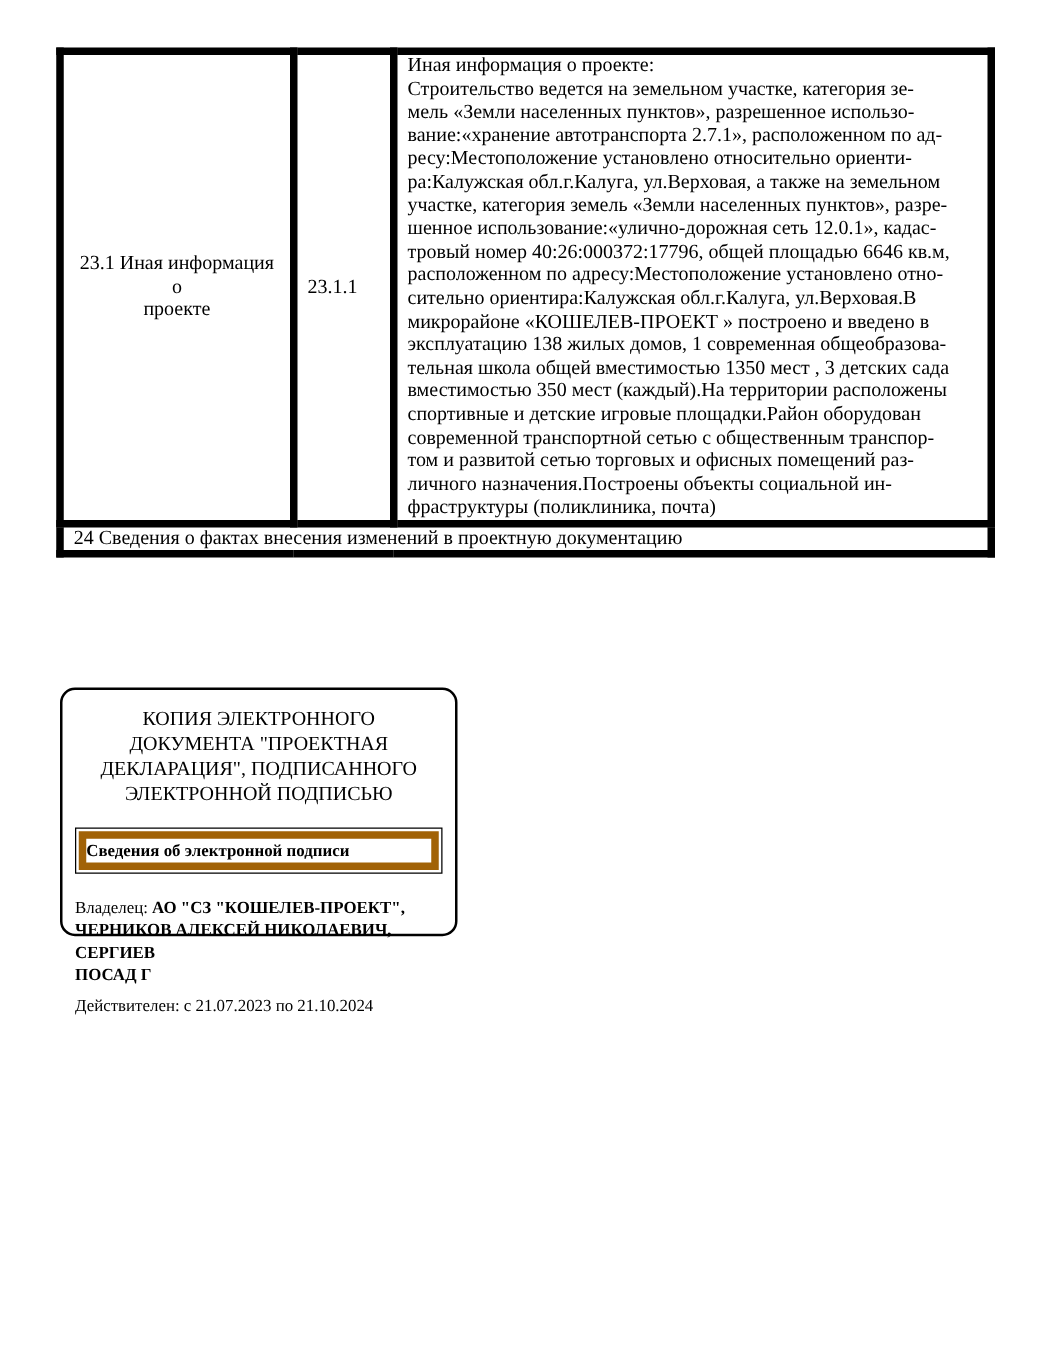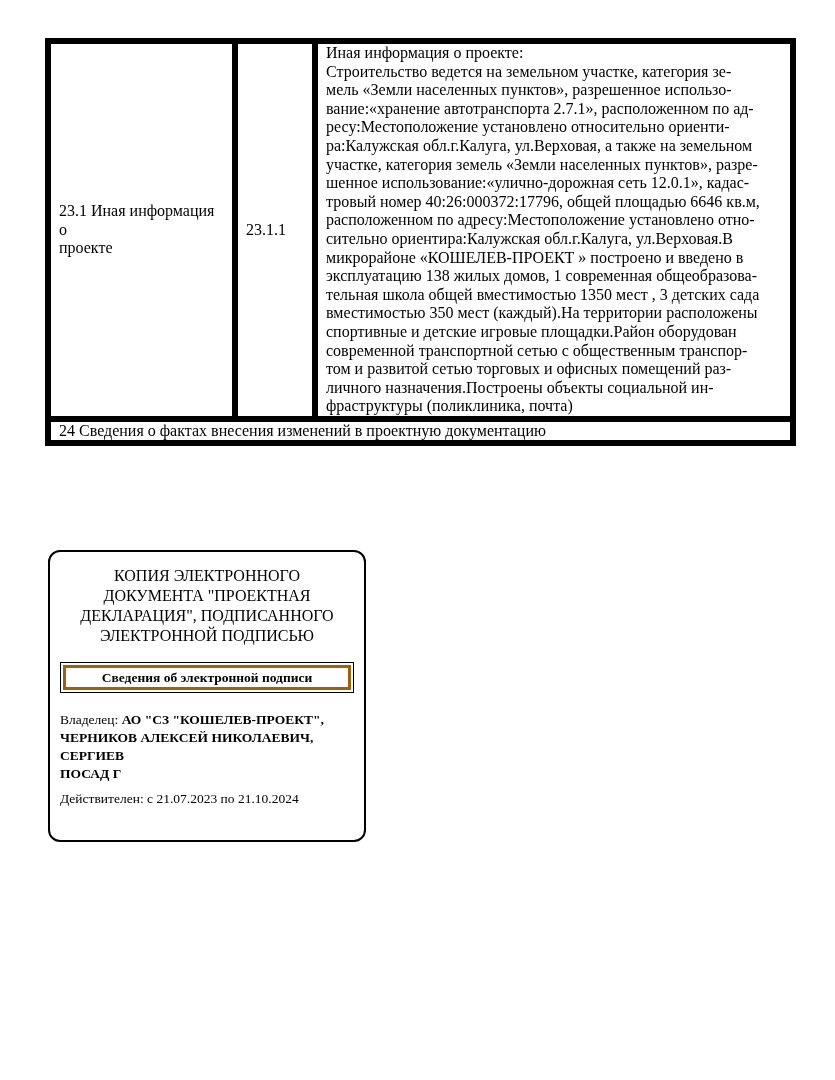--- a/index.html
+++ b/index.html
@@ -22,53 +22,53 @@
     table-layout: fixed;
     font-size: 16px;
     line-height: 18.6px;
   }
   .doc-table td {
     border: 6px solid #000000;
     padding: 0 8px;
     vertical-align: middle;
   }
   .pre { white-space: pre-line; }
-  .label-cell { vertical-align: middle; }
+  .label-cell { vertical-align: middle; text-align: center; }
   .code-cell  { vertical-align: middle; }
   .info-cell  { vertical-align: top; padding: 0 2px; }
   .bold { font-weight: normal; }
   .row-main { height: 372px; }
   .row-section { height: 24px; margin-left: 38px; }
   .row-last { height: 76px; }
   .section-cell { vertical-align: middle; }
 
   .stamp {
     position: absolute;
     left: 48px;
     top: 550px;
     width: 318px;
-    height: 292px;
+    height: 199px;
     border: 2px solid #000000;
     border-radius: 12px;
     background: #ffffff;
   }
   .stamp-title {
     margin: 14px 18px 0 18px;
     text-align: center;
     font-size: 16px;
     line-height: 20px;
   }
   .sig-header-outer {
     margin: 16px 10px 0 10px;
     border: 1px solid #000000;
     padding: 2px;
   }
   .sig-header-inner {
-    border: 3px solid #a16207;
-    text-align: center;
+    border: 6px solid #a16207;
+    text-align: left;
     font-weight: bold;
     font-size: 13.5px;
     line-height: 17px;
     padding: 1px 0;
   }
   .stamp-body {
     margin: 18px 10px 0 10px;
     font-size: 13.5px;
     line-height: 18px;
   }

